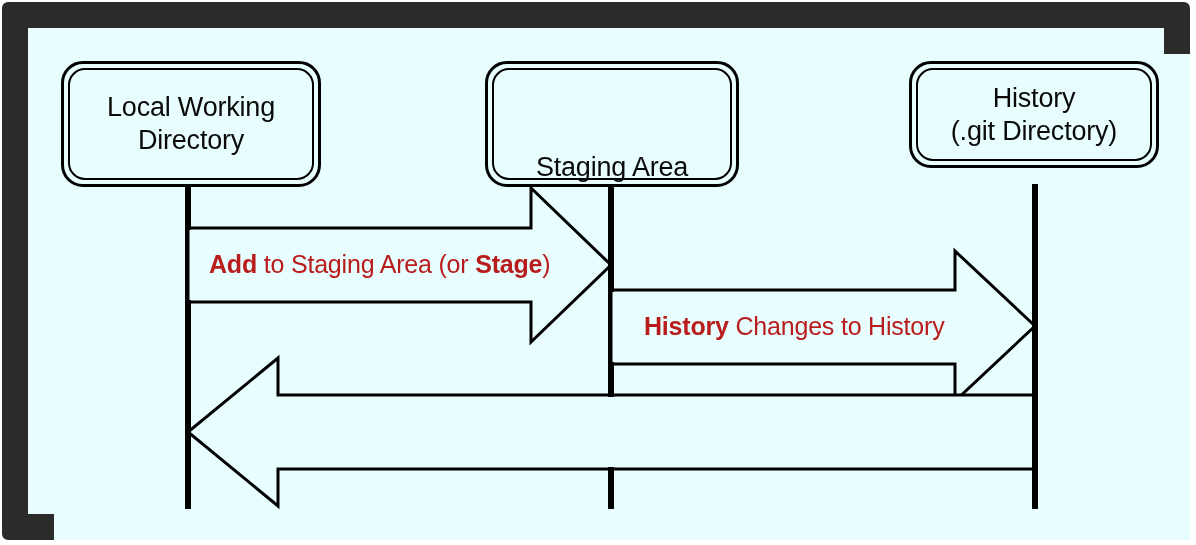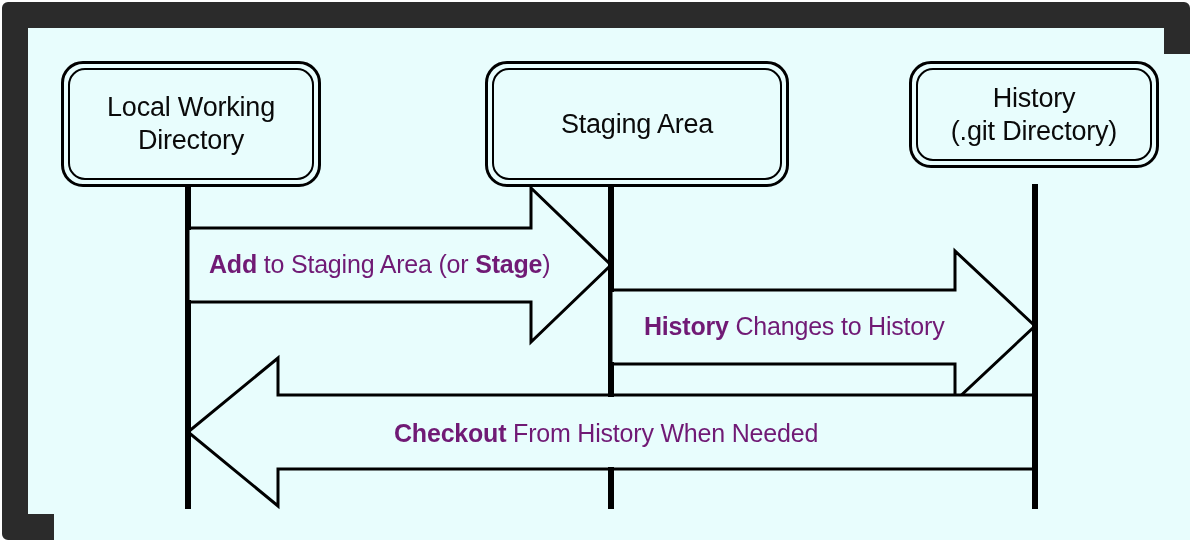--- a/index.html
+++ b/index.html
@@ -82,29 +82,29 @@
     z-index: 2;
     font-size: 27px;
     line-height: 1.22;
     color: #0a0a0a;
     letter-spacing: -0.2px;
     white-space: pre-line;
     padding: 0 10px;
   }
 
   #node-local   { left: 7px;   top: 7px;  width: 260px; height: 126px; }
-  #node-staging { left: 431px; top: 7px;  width: 304px; height: 126px; }
+  #node-staging { left: 431px; top: 7px;  width: 254px; height: 126px; align-items: flex-end; }
   #node-history { left: 855px; top: 7px;  width: 250px; height: 107px; }
 
   
   .arrow-label {
     position: absolute;
     z-index: 5;
     font-size: 25px;
-    color: #701a75;
+    color: #b91c1c;
     white-space: nowrap;
     letter-spacing: -0.2px;
   }
   .arrow-label b { font-weight: bold; }
 
   #label-add      { left: 155px; top: 196px; }
   #label-commit   { left: 590px; top: 258px; }
   #label-checkout { left: 340px; top: 365px; }
 </style>
 </head>
@@ -154,17 +154,16 @@
 
       <div class="node-box" id="node-history">
         <span class="node-label">History
 (.git Directory)</span>
       </div>
 
       <div class="arrow-label" id="label-add"><b>Add</b><span> to Staging Area (or </span><b>Stage</b><span>)</span></div>
 
       <div class="arrow-label" id="label-commit"><b>History</b><span> Changes to History</span></div>
 
-      <div class="arrow-label" id="label-checkout"><b>Checkout</b><span> From History When Needed</span></div>
 
     </div>
   </div>
 </div>
 
 </body></html>

